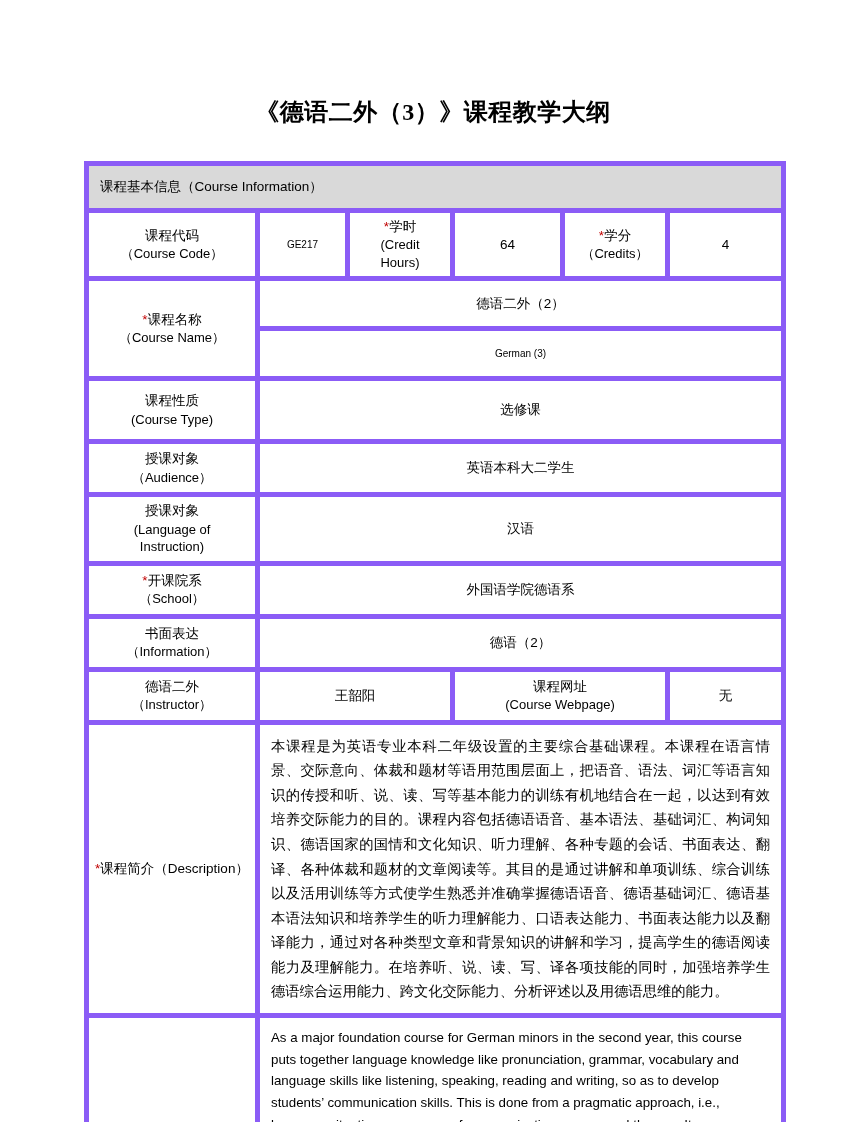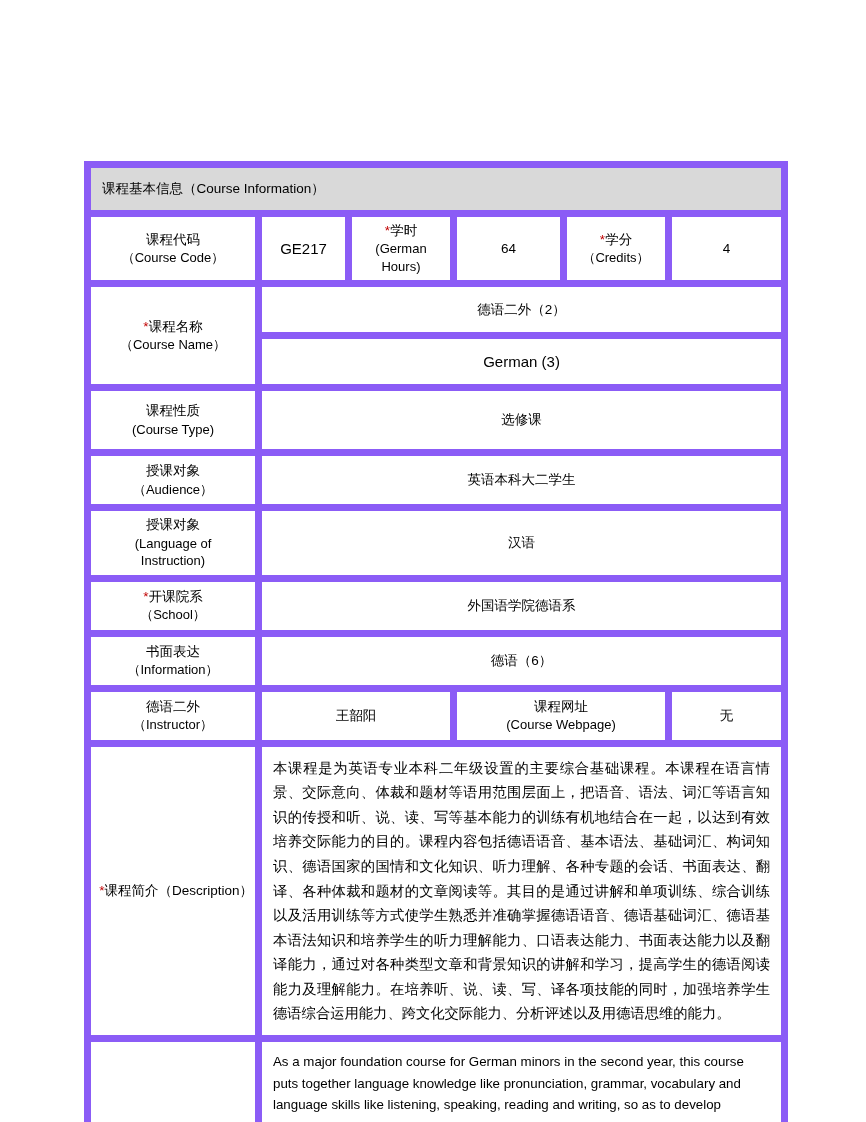--- a/index.html
+++ b/index.html
@@ -38,21 +38,21 @@
   }
   table.info-table {
     position: absolute;
     left: 84px;
     top: 161px;
     width: 697px;
     border-collapse: collapse;
     table-layout: fixed;
   }
   table.info-table td {
-    border: 7px solid #8b5cf6;
+    border: 5px solid #8b5cf6;
     padding: 0;
     vertical-align: middle;
     font-size: 13.5px;
     line-height: 1.35;
     color: #000;
   }
   .hdr-cell {
     background: #d9d9d9;
     height: 42px;
     padding-left: 11px !important;
@@ -68,21 +68,21 @@
   .lbl .en {
     display: block;
     font-size: 13px;
   }
   .val {
     text-align: center;
     padding: 6px 4px !important;
     font-size: 13.5px;
   }
   .val.small {
-    font-size: 15px;
+    font-size: 10px;
   }
   .ast {
     color: #c00000;
     font-weight: normal;
   }
   .desc-cell {
     text-align: left;
     padding: 9px 11px 9px 11px !important;
     vertical-align: top;
   }
@@ -98,36 +98,37 @@
   }
   .desc-en {
     font-family: "Liberation Sans", "DejaVu Sans", sans-serif;
     font-size: 13.3px;
     line-height: 1.63;
     text-align: left;
     margin: 0;
     color: #000;
   }
   .desc-label-cell {
-    text-align: right;
+    text-align: center;
     vertical-align: middle;
     padding: 12px 2px !important;
     font-size: 13.5px;
   }
   .zh-row-h { height: 216px; }
   .en-row-h { height: 238px; }
   .clip-bottom {
     overflow: hidden;
   }
 </style>
 </head>
 <body>
 
 <div class="page">
 
+  <div class="doc-title">《德语二外（3）》课程教学大纲</div>
 
   <table class="info-table">
     <colgroup>
       <col style="width:171px">
       <col style="width:90px">
       <col style="width:105px">
       <col style="width:110px">
       <col style="width:105px">
       <col style="width:116px">
     </colgroup>
@@ -138,21 +139,21 @@
       </tr>
 
       <tr>
         <td class="lbl">
           <span>课程代码</span>
           <span class="en">（Course Code）</span>
         </td>
         <td class="val small">GE217</td>
         <td class="lbl">
           <span class="ast">*</span><span>学时</span>
-          <span class="en">(German Hours)</span>
+          <span class="en">(Credit Hours)</span>
         </td>
         <td class="val">64</td>
         <td class="lbl">
           <span class="ast">*</span><span>学分</span>
           <span class="en">（Credits）</span>
         </td>
         <td class="val">4</td>
       </tr>
 
       <tr>
@@ -196,21 +197,21 @@
           <span class="en">（School）</span>
         </td>
         <td class="val" colspan="5">外国语学院德语系</td>
       </tr>
 
       <tr>
         <td class="lbl" style="height:38px">
           <span>书面表达</span>
           <span class="en">（Information）</span>
         </td>
-        <td class="val" colspan="5">德语（6）</td>
+        <td class="val" colspan="5">德语（2）</td>
       </tr>
 
       <tr>
         <td class="lbl" style="height:38px">
           <span>德语二外</span>
           <span class="en">（Instructor）</span>
         </td>
         <td class="val" colspan="2">王韶阳</td>
         <td class="lbl" colspan="2">
           <span>课程网址</span>

